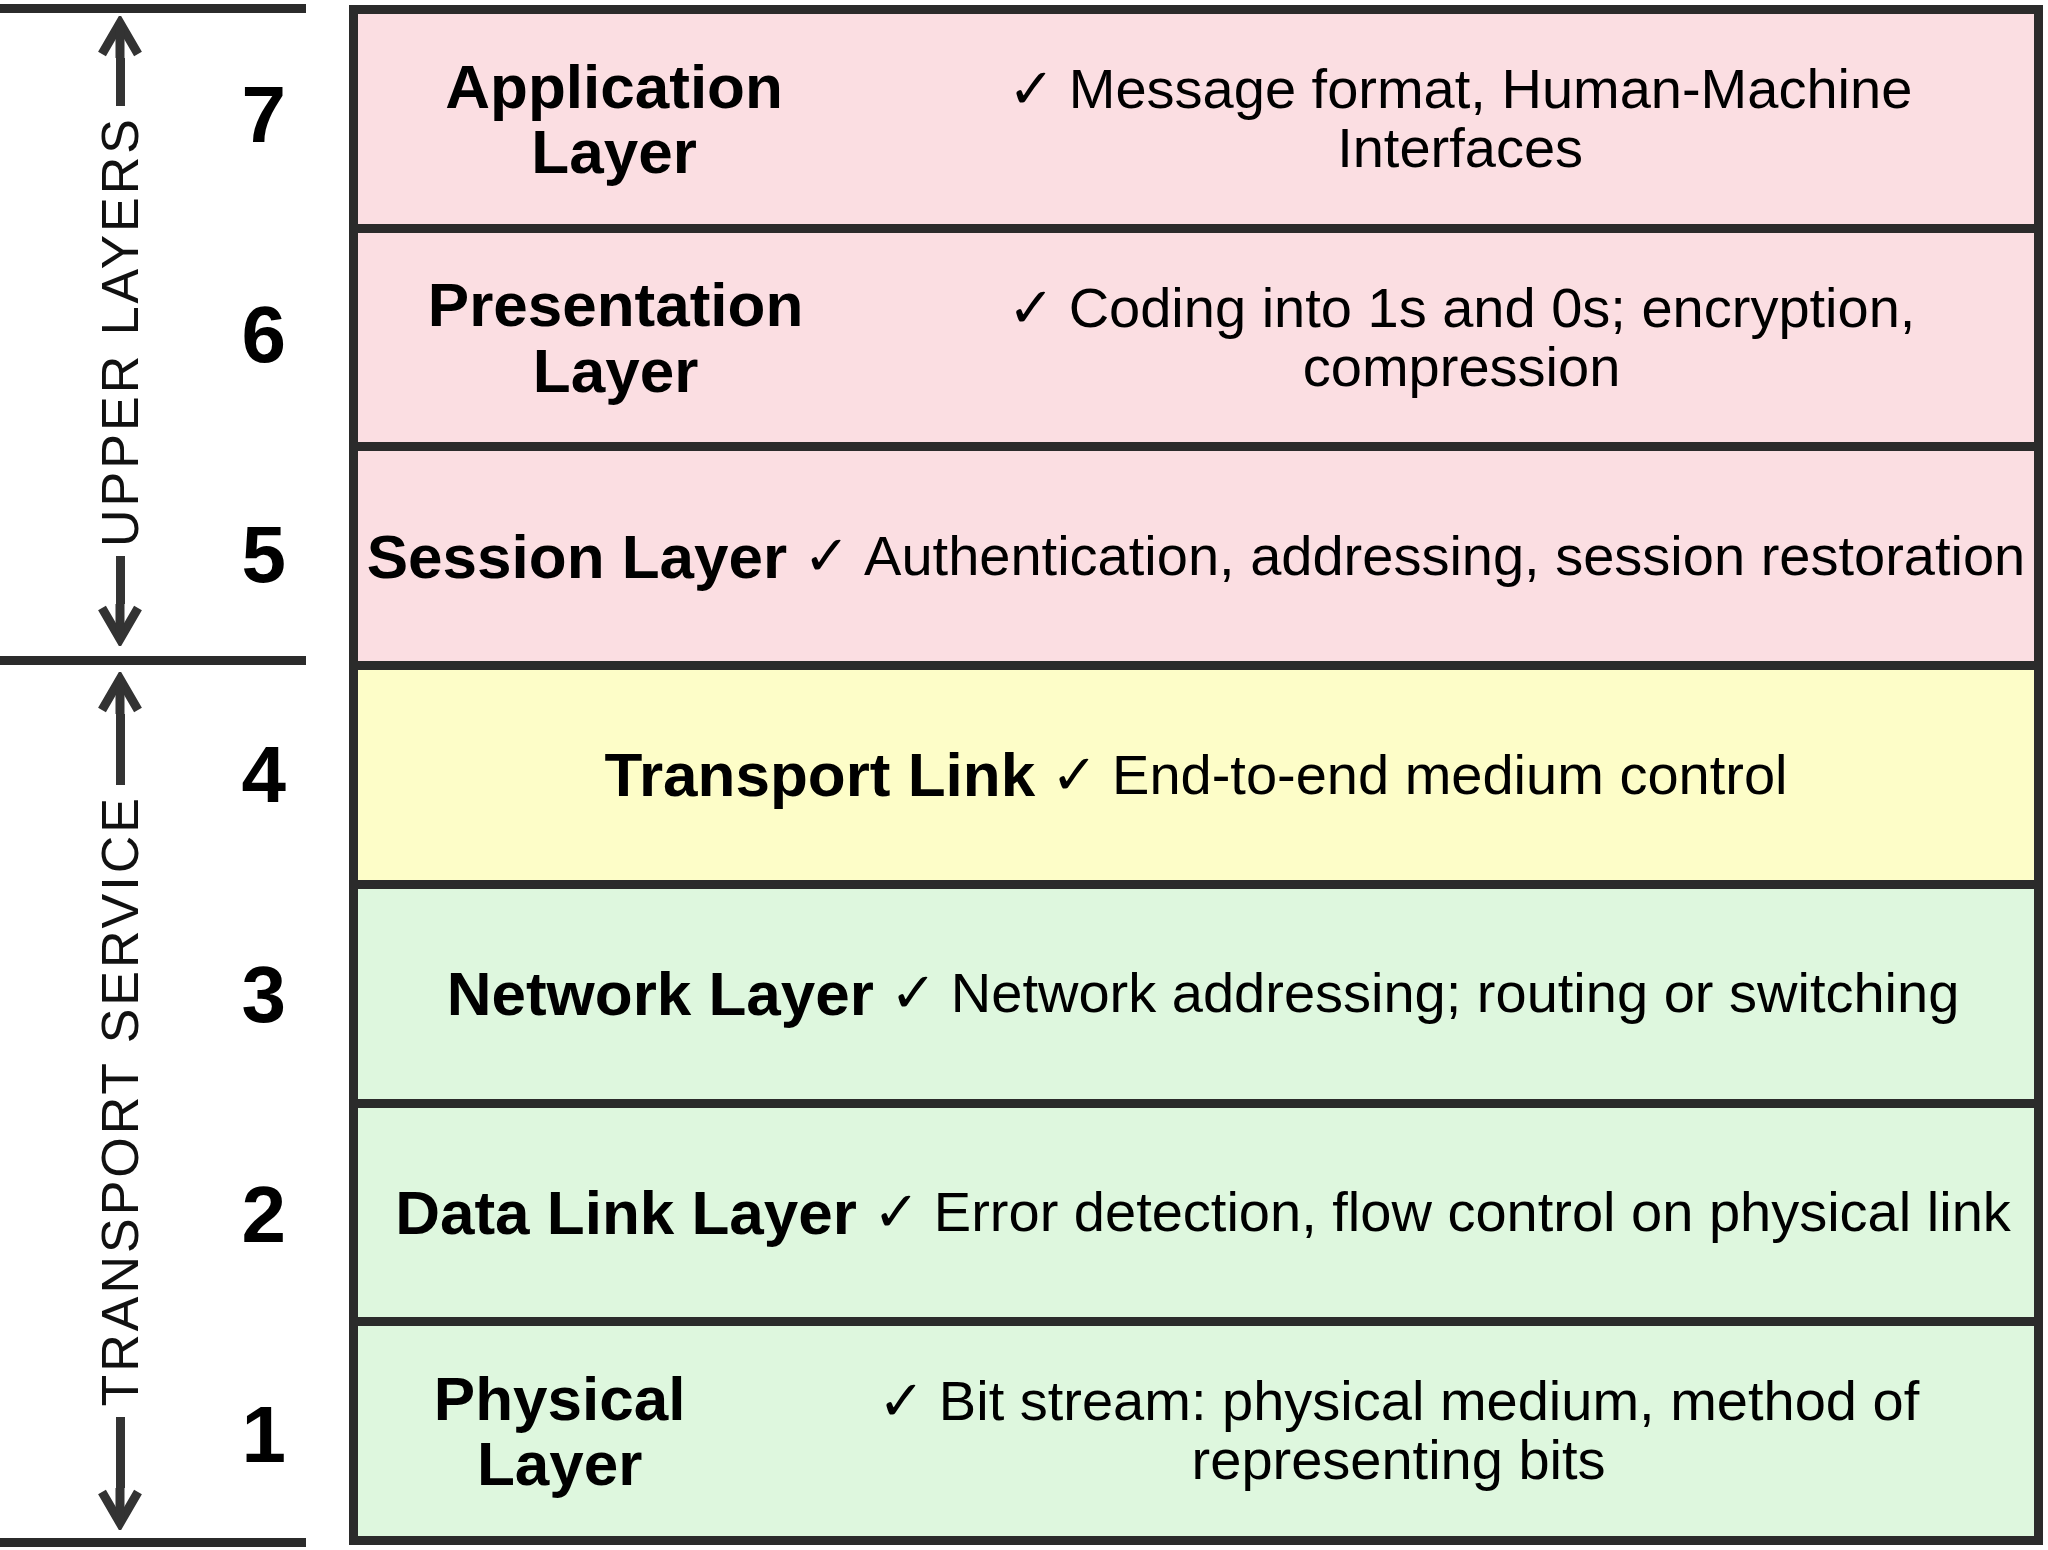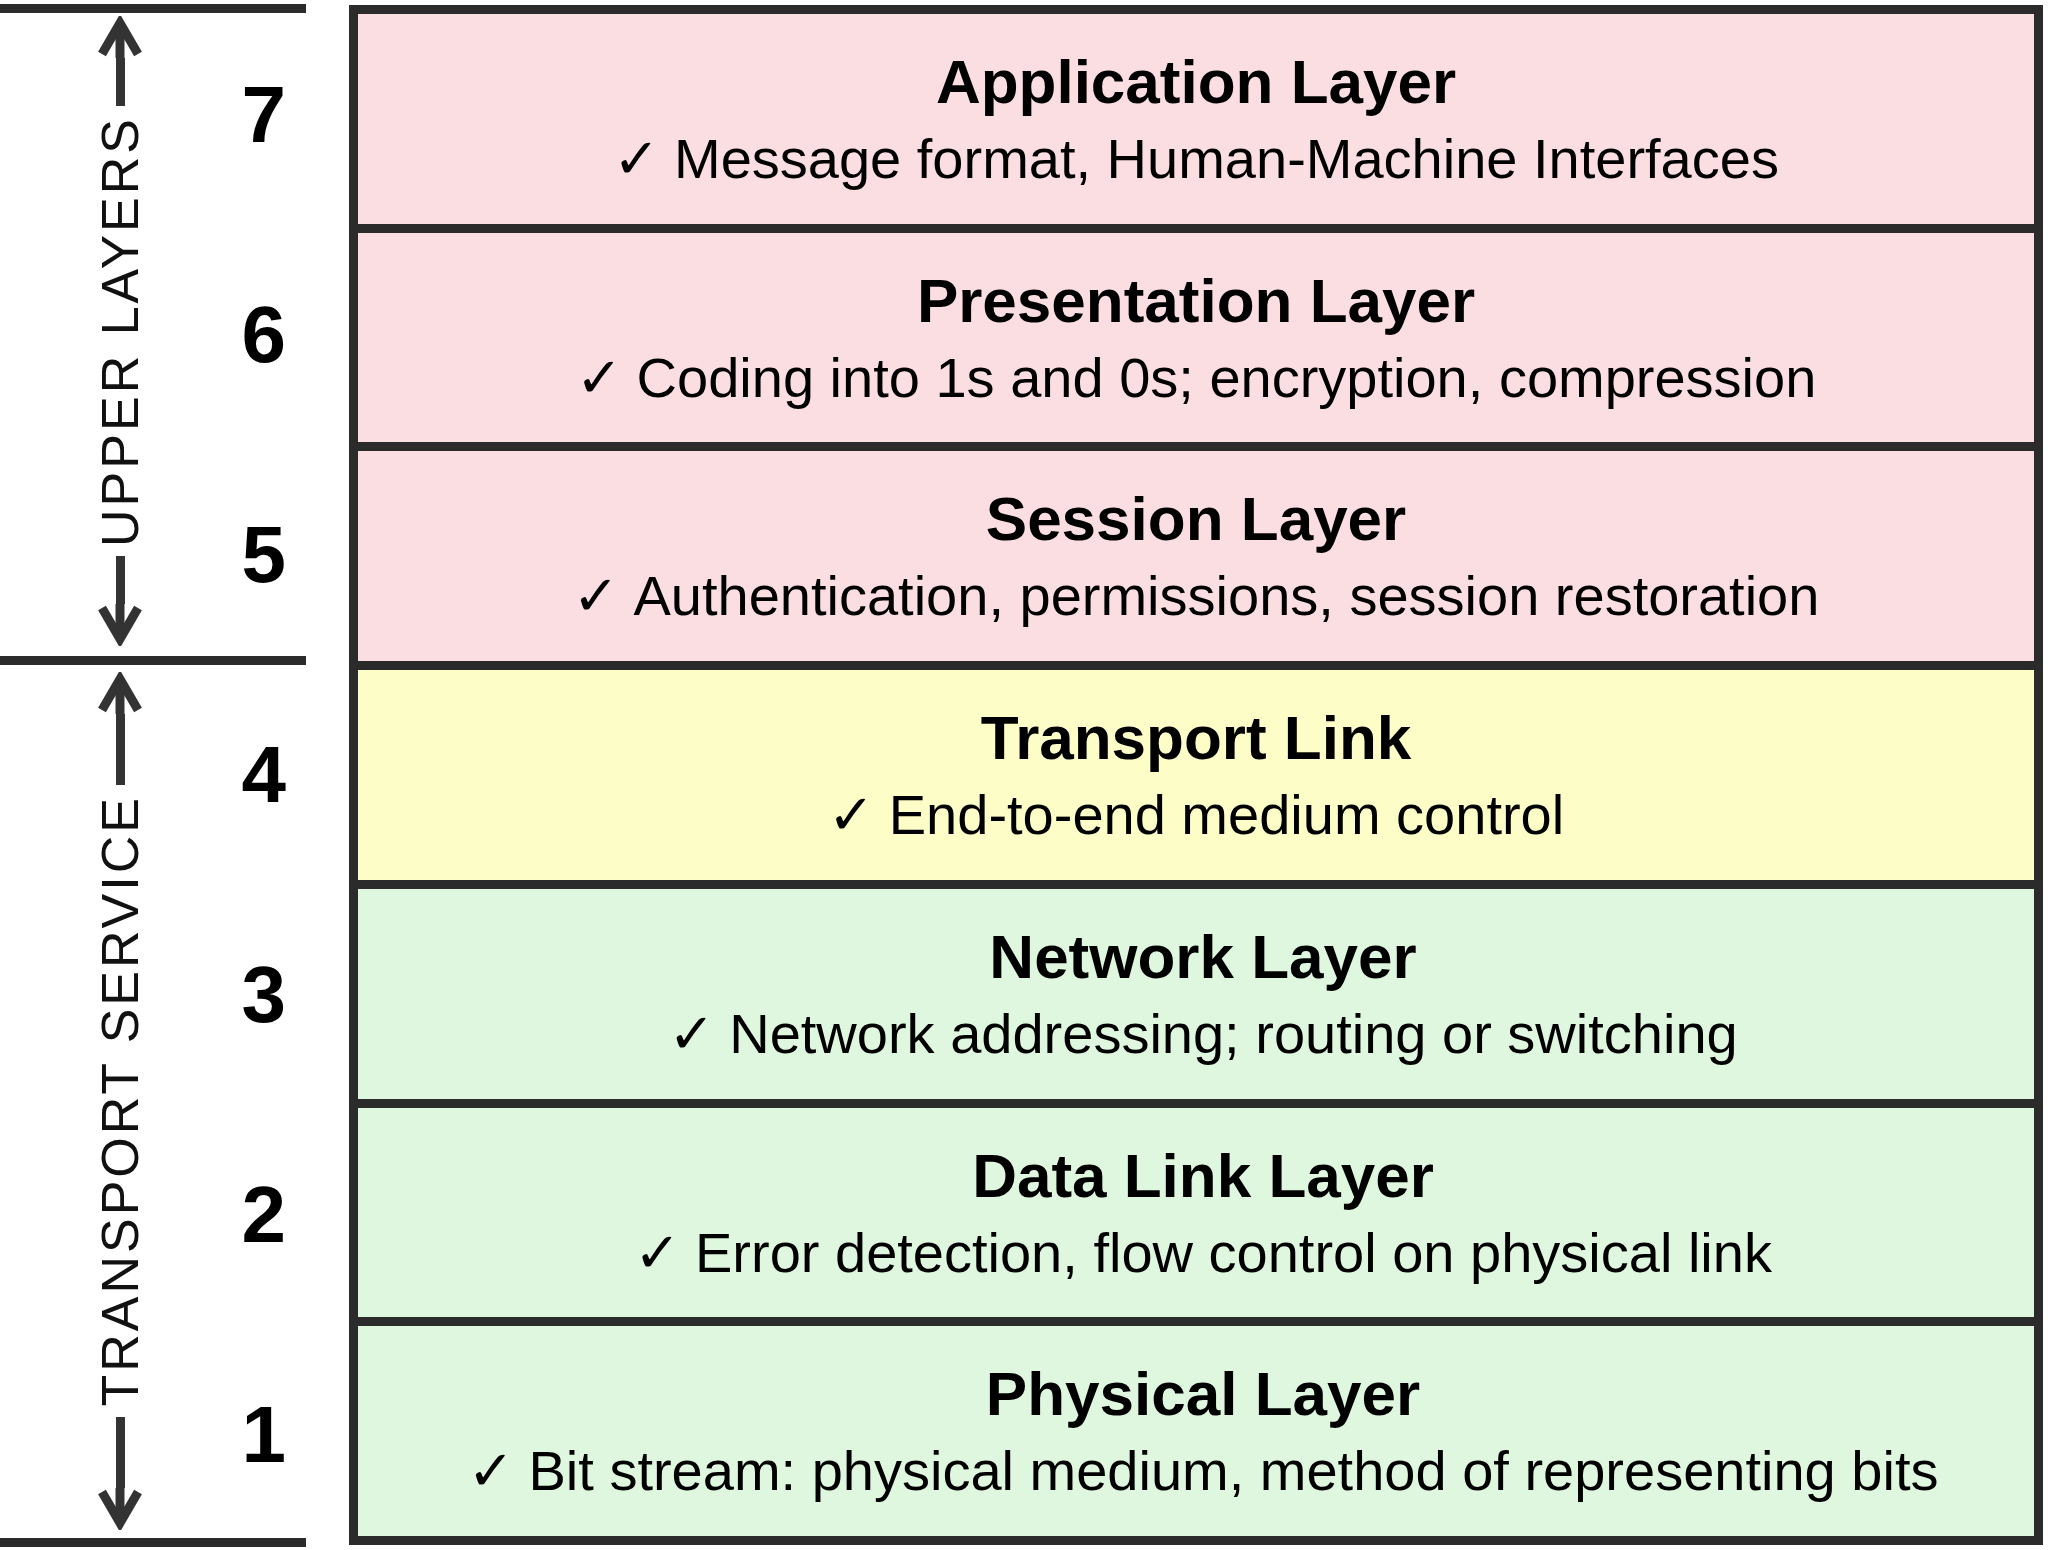--- a/index.html
+++ b/index.html
@@ -43,24 +43,24 @@
   }
 
   
   .stack{
     position:absolute;left:349px;top:5px;width:1694px;height:1540px;
     box-sizing:border-box;border:9px solid #2b2b2b;
     display:flex;flex-direction:column;background:#2b2b2b;
   }
   .layer{
     flex:1 1 0;
-    display:flex;flex-direction:column;align-items:center;justify-content:center;
+    display:flex;align-items:center;justify-content:center;
     gap:16px;
     border-top:9px solid #2b2b2b;
-    text-align:right;
+    text-align:center;
   }
   .layer:first-child{border-top:none;}
   .layer.pink{background:#fbdee2;}
   .layer.yellow{background:#fdfdc8;}
   .layer.green{background:#def7de;padding-left:14px;}
   .layer-title{font-size:62px;font-weight:bold;line-height:1.05;}
   .layer-desc{font-size:56px;line-height:1.05;}
   .layer-desc .check{margin-right:14px;}
 </style>
 </head>
@@ -115,21 +115,21 @@
       <div class="layer-desc"><span class="check">✓</span><span>Message format, Human-Machine Interfaces</span></div>
     </div>
 
     <div class="layer pink">
       <div class="layer-title">Presentation Layer</div>
       <div class="layer-desc"><span class="check">✓</span><span>Coding into 1s and 0s; encryption, compression</span></div>
     </div>
 
     <div class="layer pink">
       <div class="layer-title">Session Layer</div>
-      <div class="layer-desc"><span class="check">✓</span><span>Authentication, permissions, session restoration</span></div>
+      <div class="layer-desc"><span class="check">✓</span><span>Authentication, addressing, session restoration</span></div>
     </div>
 
     <div class="layer yellow">
       <div class="layer-title">Transport Link</div>
       <div class="layer-desc"><span class="check">✓</span><span>End-to-end medium control</span></div>
     </div>
 
     <div class="layer green">
       <div class="layer-title">Network Layer</div>
       <div class="layer-desc"><span class="check">✓</span><span>Network addressing; routing or switching</span></div>

